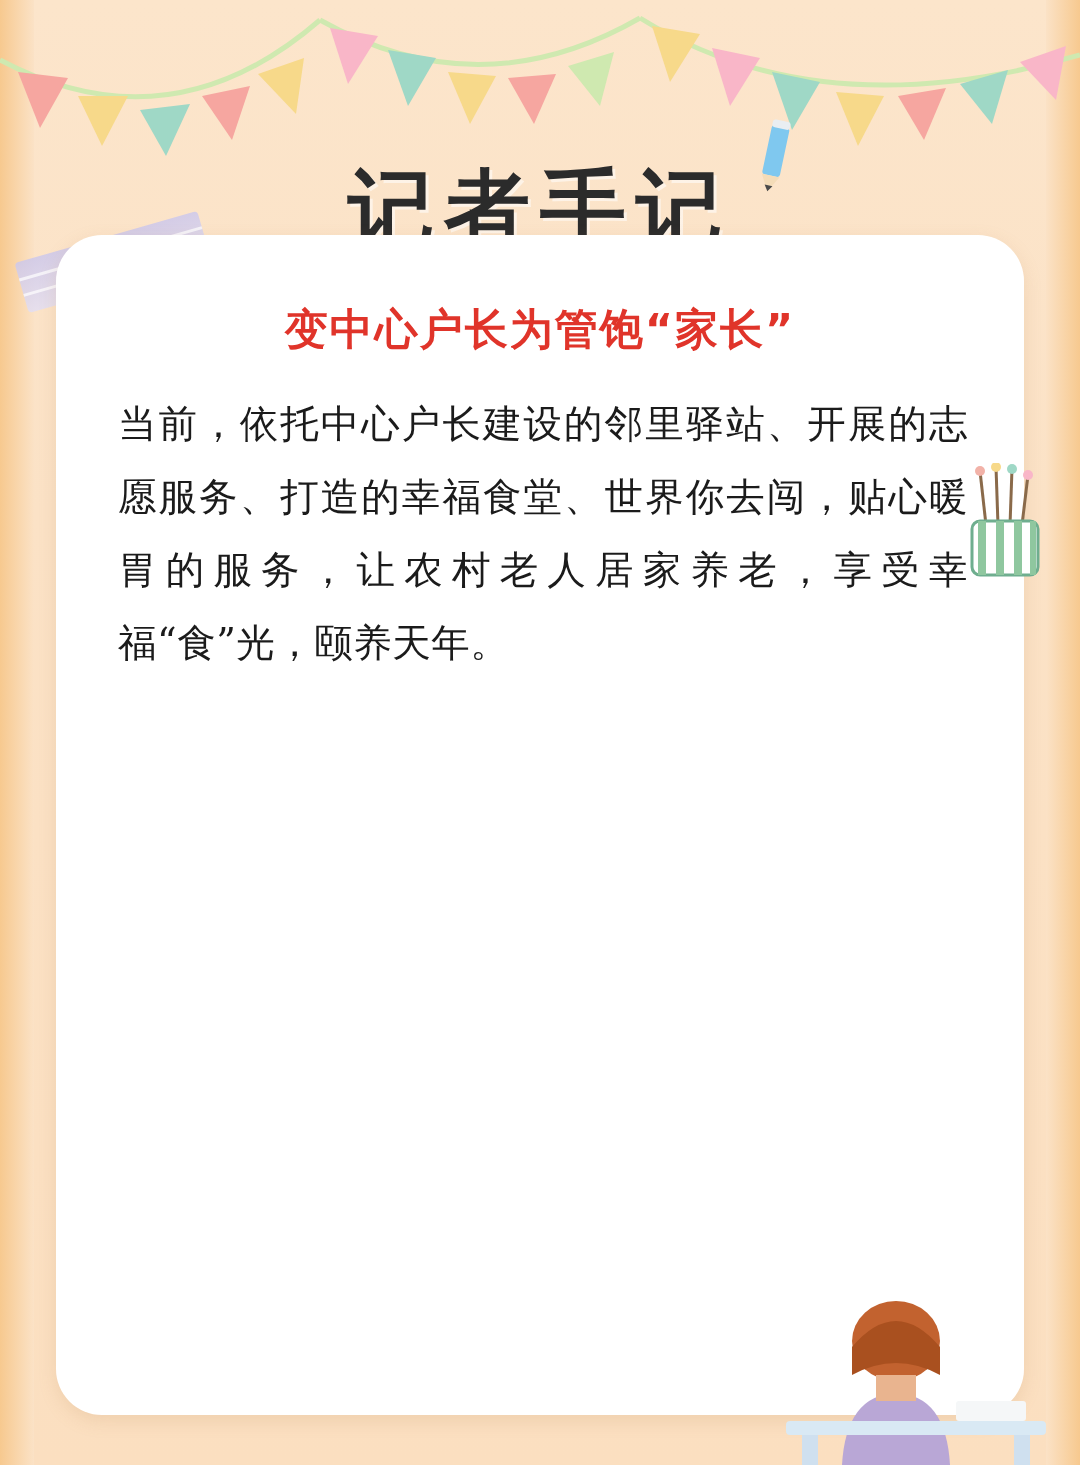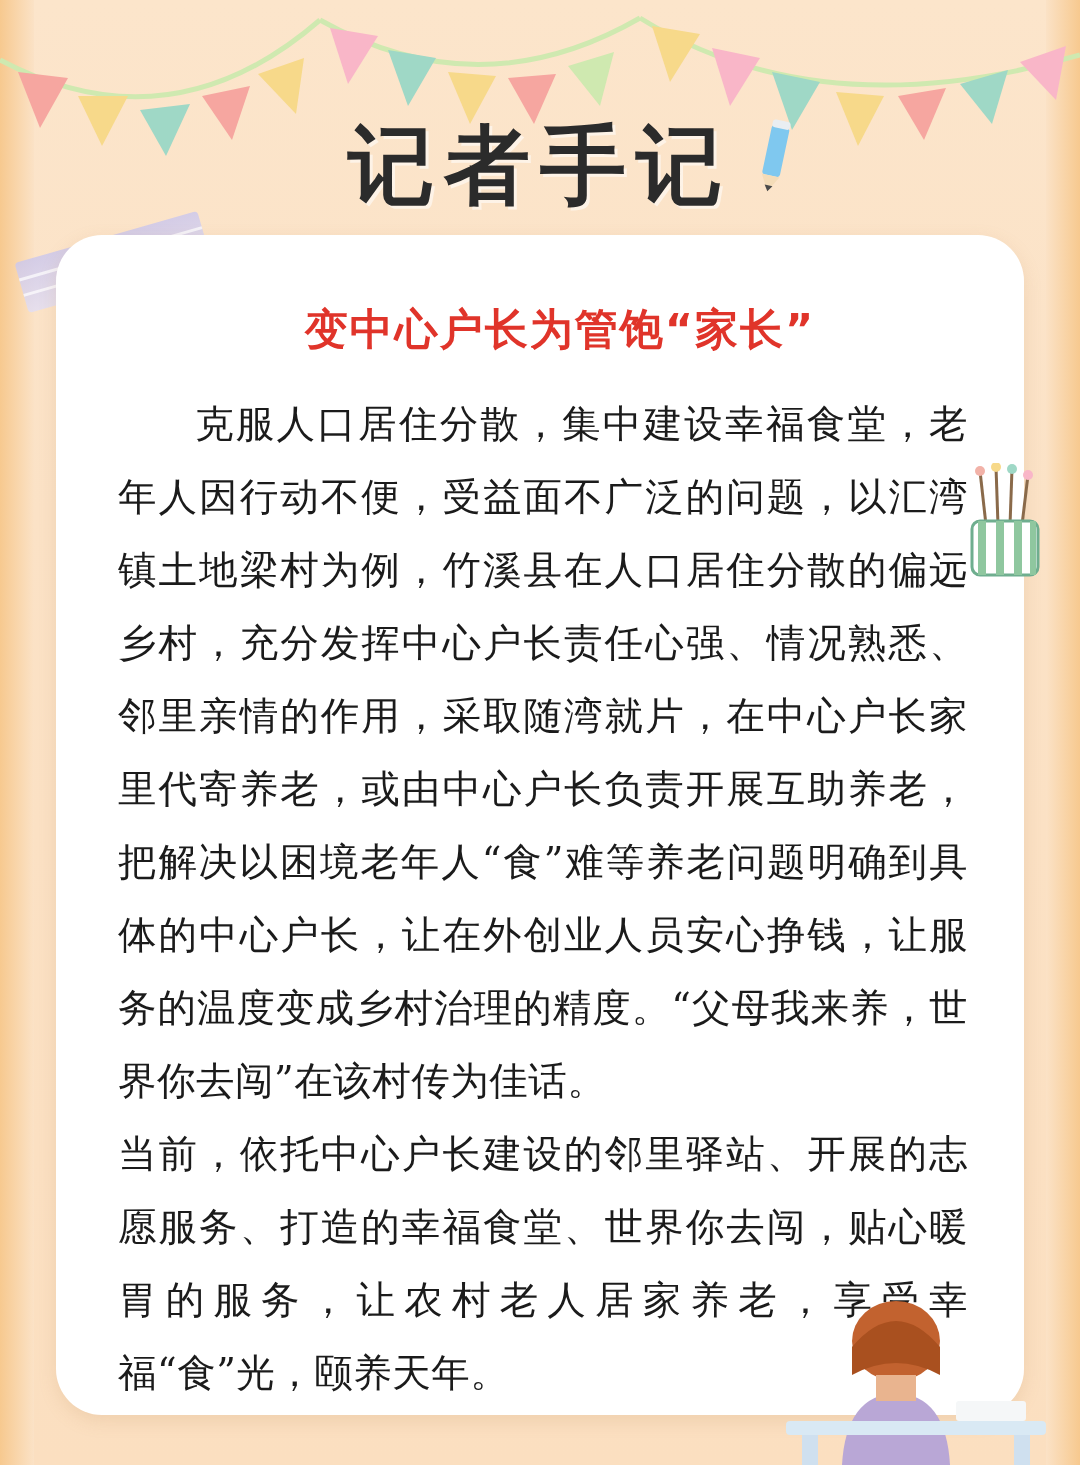--- a/index.html
+++ b/index.html
@@ -50,20 +50,21 @@
     text-align: center;
   }
   .title {
     display: inline-block;
     font-family: "DejaVu Sans", sans-serif;
     font-weight: bold;
     font-size: 86px;
     letter-spacing: 10px;
     color: #2b2b2b;
     text-shadow: 3px 3px 0 rgba(255,255,255,0.55);
+    margin-top: 44px;
   }
   .pencil {
     position: absolute;
     left: 762px;
     top: 116px;
     width: 26px;
     height: 78px;
     transform: rotate(12deg);
   }
 
@@ -111,21 +112,20 @@
     position: absolute;
     left: 0;
     top: 66px;
     width: 968px;
     text-align: center;
     font-family: "DejaVu Sans", sans-serif;
     font-weight: bold;
     font-size: 43px;
     letter-spacing: 2px;
     color: #e0342a;
-    padding-left: 20px;
   }
 
   .body-text {
     position: absolute;
     left: 62px;
     top: 152px;
     width: 850px;
     font-family: "DejaVu Serif", serif;
     font-size: 38.5px;
     line-height: 73px;
@@ -217,21 +217,20 @@
         <rect x="22" y="58" width="8" height="54"></rect>
         <rect x="40" y="58" width="8" height="54"></rect>
         <rect x="58" y="58" width="8" height="54"></rect>
         <rect x="74" y="58" width="6" height="54"></rect>
       </g>
     </svg>
 
     <div class="subtitle">变中心户长为管饱“家长”</div>
 
     <div class="body-text">
-      <p class="indent">克服人口居住分散，集中建设幸福食堂，老年人因行动不便，受益面不广泛的问题，以汇湾镇土地梁村为例，竹溪县在人口居住分散的偏远乡村，充分发挥中心户长责任心强、情况熟悉、邻里亲情的作用，采取随湾就片，在中心户长家里代寄养老，或由中心户长负责开展互助养老，把解决以困境老年人“食”难等养老问题明确到具体的中心户长，让在外创业人员安心挣钱，让服务的温度变成乡村治理的精度。“父母我来养，世界你去闯”在该村传为佳话。</p>
       <p>当前，依托中心户长建设的邻里驿站、开展的志愿服务、打造的幸福食堂、世界你去闯，贴心暖胃的服务，让农村老人居家养老，享受幸福“食”光，颐养天年。</p>
     </div>
   </div>
 
   <svg class="desk" viewBox="0 0 300 210" xmlns="http://www.w3.org/2000/svg">
     <ellipse cx="150" cy="86" rx="44" ry="40" fill="#c2622f"></ellipse>
     <path d="M106,92 Q150,40 194,92 L194,120 Q150,96 106,120 Z" fill="#a9501f"></path>
     <path d="M96,210 Q100,140 150,138 Q200,140 204,210 Z" fill="#b9a7d6"></path>
     <rect x="130" y="120" width="40" height="26" fill="#e9b48f"></rect>
     <rect x="40" y="166" width="260" height="14" rx="4" fill="#d9e9f4"></rect>

